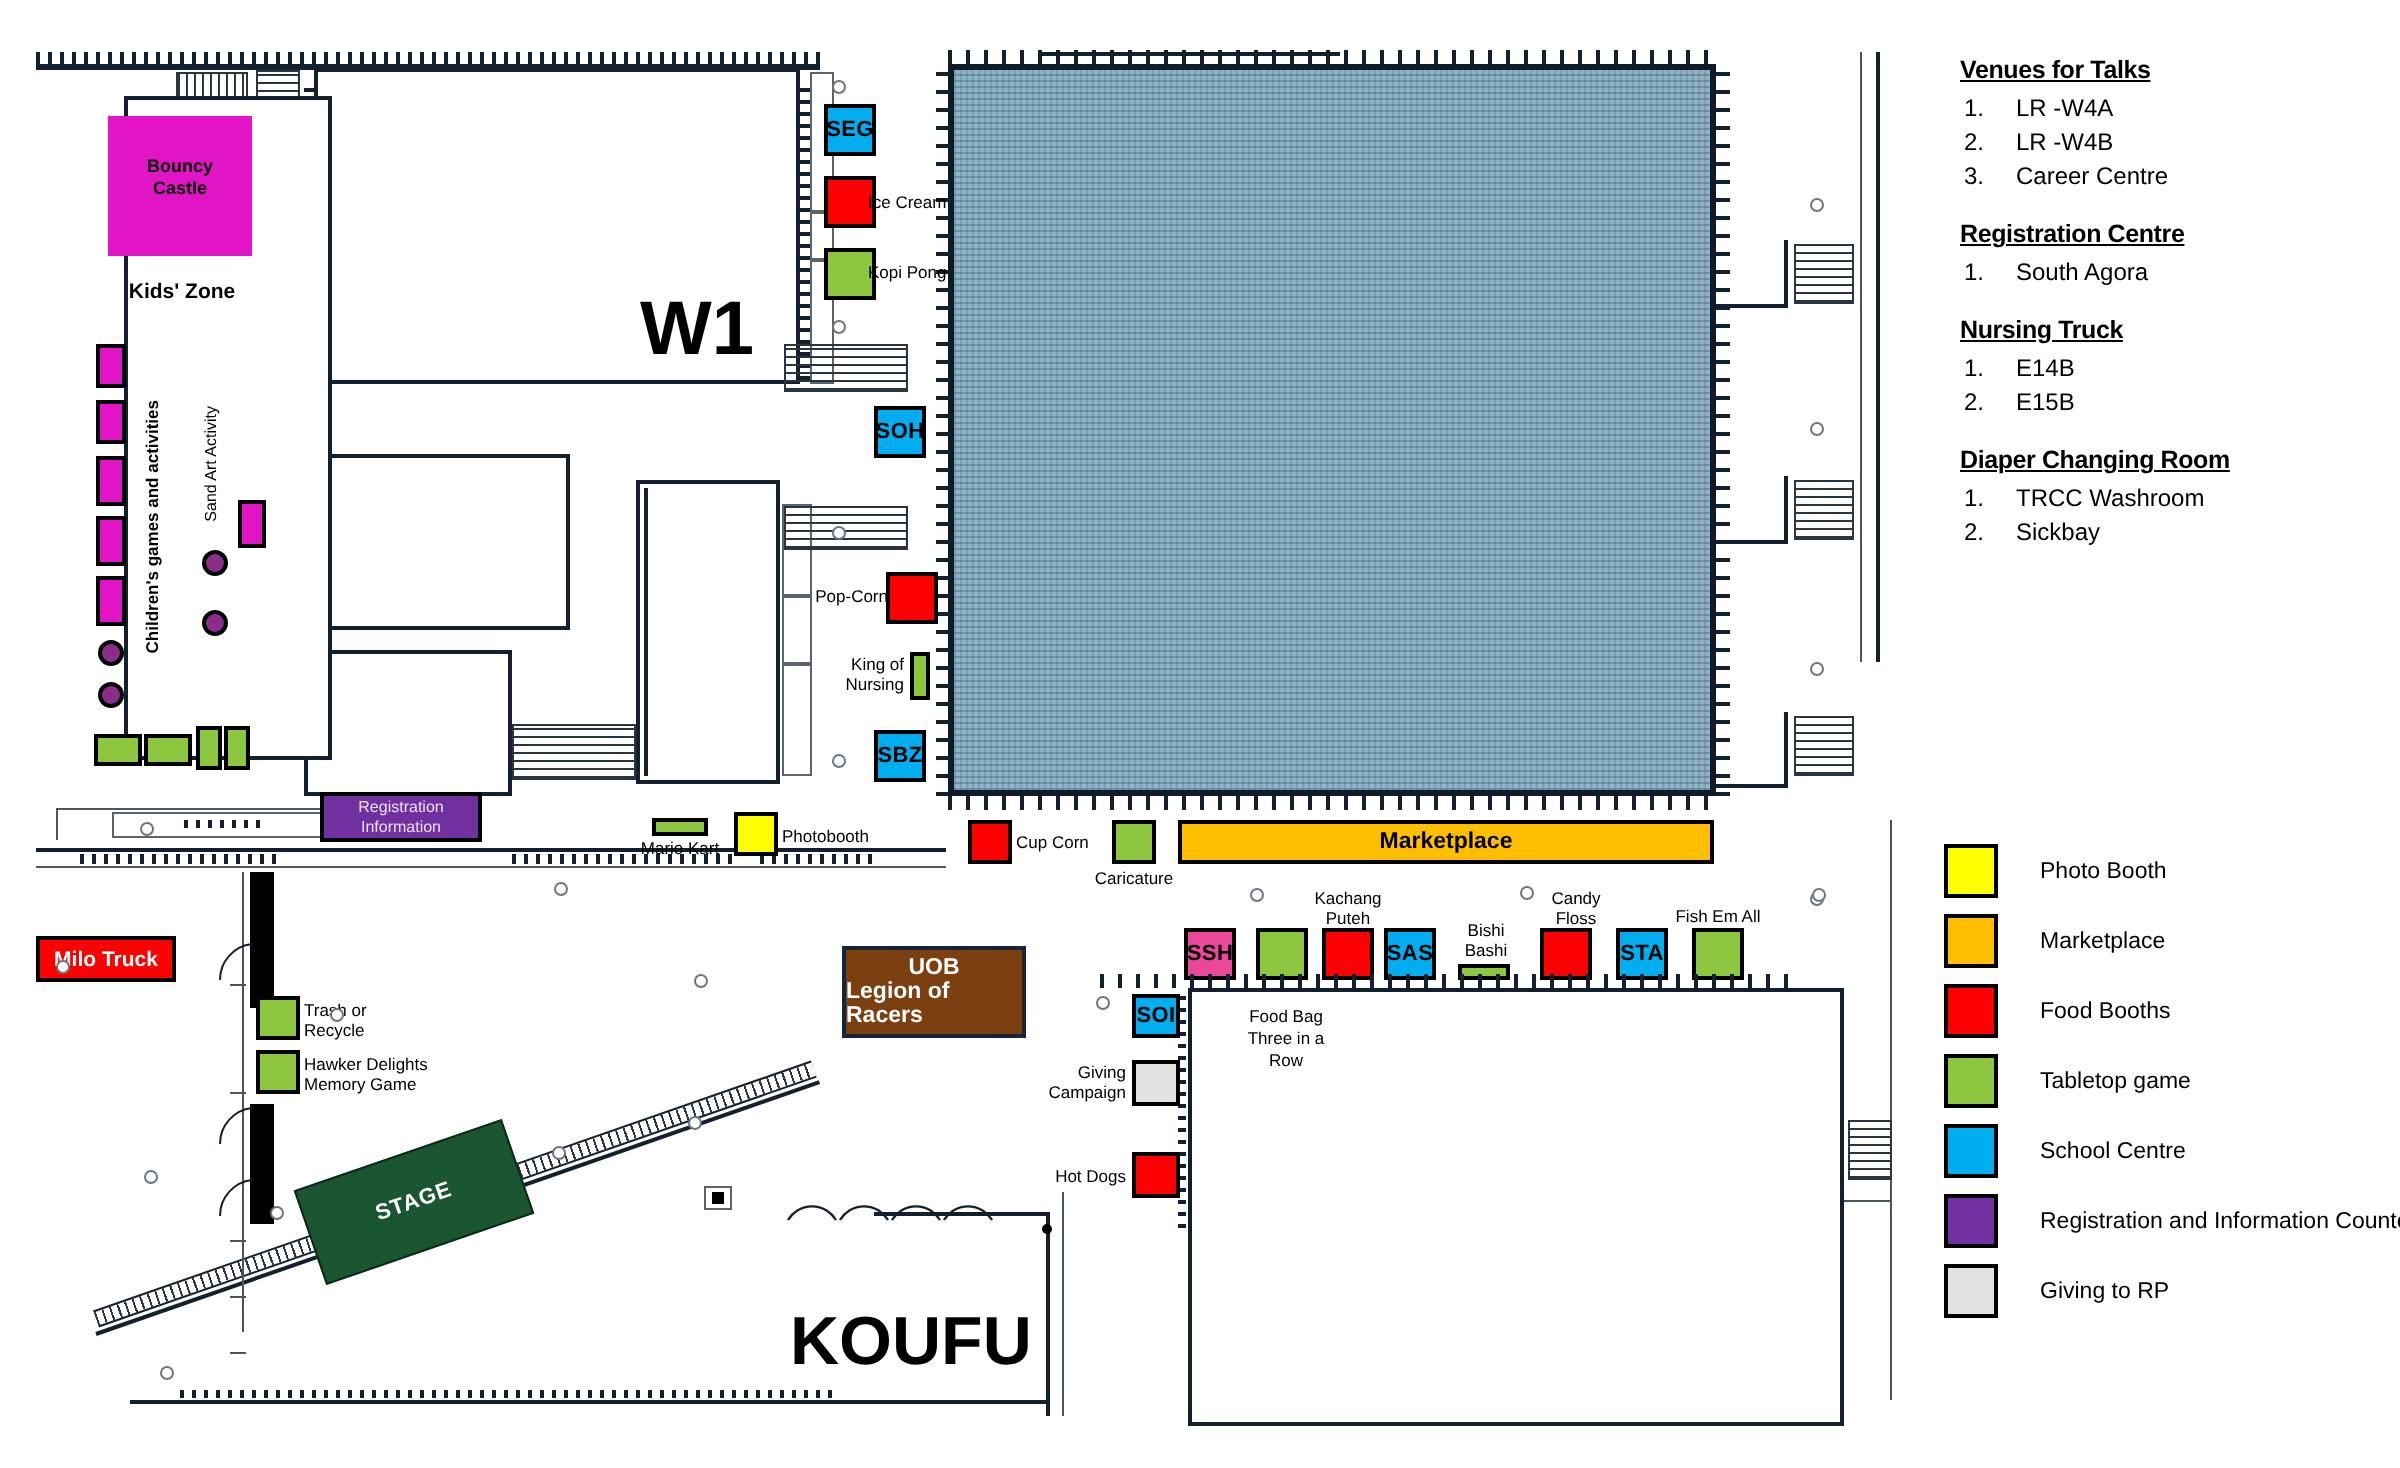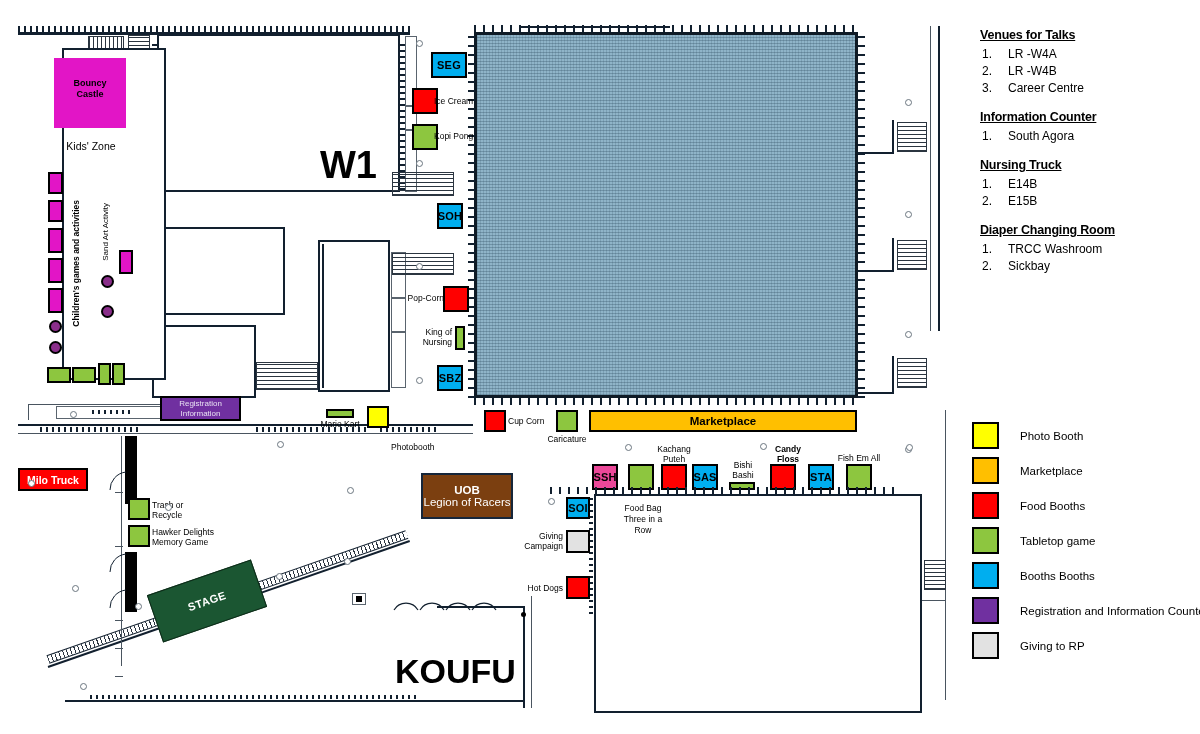--- a/index.html
+++ b/index.html
@@ -64,21 +64,21 @@
   .legend-tx{font-size:11.5px;margin-left:21px;white-space:nowrap;}
   
   #stage{position:absolute;left:152px;top:576px;width:108px;height:48px;
      background:#1b5632;border:1px solid #0d2a18;
      transform:rotate(-19deg);display:flex;align-items:center;justify-content:center;}
   #stage span{color:#fff;font-size:11px;font-weight:bold;letter-spacing:.5px;}
   #uob{position:absolute;left:421px;top:473px;width:92px;height:46px;
      background:#7b3f10;border:2px solid #16263a;box-sizing:border-box;
      display:flex;flex-direction:column;align-items:center;justify-content:center;color:#fff;}
   #uob .l1{font-size:11.5px;font-weight:bold;}
-  #uob .l2{font-size:11.5px;font-weight:normal;}
+  #uob .l2{font-size:11.5px;font-weight:bold;}
   #milo{position:absolute;left:18px;top:468px;width:70px;height:23px;background:#ff0000;
      border:2px solid #000;box-sizing:border-box;display:flex;align-items:center;justify-content:center;}
   #milo span{font-size:10.5px;font-weight:bold;color:#fff;}
   #marketplace{position:absolute;left:589px;top:410px;width:268px;height:22px;
      background:#ffbf00;border:2px solid #000;box-sizing:border-box;
      display:flex;align-items:center;justify-content:center;}
   #marketplace span{font-size:11.5px;font-weight:bold;color:#000;}
   #reginfo{position:absolute;left:160px;top:396px;width:81px;height:25px;background:#7030a0;
      border:2px solid #000;box-sizing:border-box;display:flex;flex-direction:column;
      align-items:center;justify-content:center;color:#e8e0f2;}
@@ -118,21 +118,21 @@
   <div class="stair" style="left:392px;top:172px;width:62px;height:24px;"></div>
   <div class="stair" style="left:392px;top:253px;width:62px;height:22px;"></div>
   <div class="stair" style="left:131px;top:341px;width:26px;height:24px;"></div>
   <div class="stair" style="left:256px;top:362px;width:62px;height:28px;"></div>
 
   <div id="kids-zone"></div>
   <div class="booth" style="left:54px;top:58px;width:72px;height:70px;background:#E215C6;border:none;">
   </div>
   <div class="booth-label" style="left:54px;top:78px;width:72px;font-size:9px;font-weight:bold;line-height:11px;">Bouncy
 Castle</div>
-  <div class="booth-label" style="left:52px;top:141px;width:78px;font-size:10.5px;font-weight:normal;">Kids' Zone</div>
+  <div class="booth-label" style="left:52px;top:141px;width:78px;font-size:10.5px;font-weight:bold;">Kids' Zone</div>
 
   <div class="vertlabel" style="left:71px;top:200px;">Children's games and activities</div>
   <div class="vertlabel-thin" style="left:101px;top:203px;">Sand Art Activity</div>
 
   <div class="booth" style="left:48px;top:172px;width:15px;height:22px;background:#E215C6;"></div>
   <div class="booth" style="left:48px;top:200px;width:15px;height:22px;background:#E215C6;"></div>
   <div class="booth" style="left:48px;top:228px;width:15px;height:25px;background:#E215C6;"></div>
   <div class="booth" style="left:48px;top:258px;width:15px;height:25px;background:#E215C6;"></div>
   <div class="booth" style="left:48px;top:288px;width:15px;height:25px;background:#E215C6;"></div>
   <div class="booth" style="left:49px;top:320px;width:13px;height:13px;background:#8A2E8A;border-radius:50%;"></div>
@@ -161,21 +161,21 @@
   <div class="wall" style="left:892px;top:356px;width:2px;height:38px;"></div>
   <div class="stair" style="left:897px;top:122px;width:30px;height:30px;"></div>
   <div class="stair" style="left:897px;top:240px;width:30px;height:30px;"></div>
   <div class="stair" style="left:897px;top:358px;width:30px;height:30px;"></div>
   <div class="wall" style="left:938px;top:26px;width:2px;height:305px;"></div>
   <div class="wallthin" style="left:930px;top:26px;width:1px;height:305px;"></div>
   <div class="wallthin" style="left:945px;top:410px;width:1px;height:290px;"></div>
   <div class="stair" style="left:924px;top:560px;width:22px;height:30px;"></div>
   <div class="wallthin" style="left:922px;top:600px;width:24px;height:1px;"></div>
 
-  <div class="booth" style="left:412px;top:52px;width:36px;height:26px;background:#00AEEF;margin-left:19px;">
+  <div class="booth" style="left:412px;top:52px;width:26px;height:26px;background:#00AEEF;">
     <span class="code">SEG</span>
     </div>
 
   <div class="booth" style="left:412px;top:88px;width:26px;height:26px;background:#FF0000;"></div>
   <div class="booth-label" style="left:434px;top:96px;width:56px;text-align:left;">Ice Cream</div>
 
   <div class="booth" style="left:412px;top:124px;width:26px;height:26px;background:#8DC63F;"></div>
   <div class="booth-label" style="left:434px;top:131px;width:60px;text-align:left;">Kopi Pong</div>
 
   <div class="booth" style="left:437px;top:203px;width:26px;height:26px;background:#00AEEF;">
@@ -206,21 +206,21 @@
 
   <div id="reginfo">
     <div>Registration</div>
     <div>Information</div>
   </div>
 
   <div class="booth" style="left:326px;top:409px;width:28px;height:9px;background:#8DC63F;"></div>
   <div class="booth-label" style="left:313px;top:419px;width:54px;">Mario Kart</div>
 
   <div class="booth" style="left:367px;top:406px;width:22px;height:22px;background:#FFFF00;"></div>
-  <div class="booth-label" style="left:391px;top:413px;width:56px;text-align:left;margin-top:29px;">Photobooth</div>
+  <div class="booth-label" style="left:391px;top:413px;width:56px;text-align:left;">Photobooth</div>
 
   <div class="booth" style="left:484px;top:410px;width:22px;height:22px;background:#FF0000;"></div>
   <div class="booth-label" style="left:508px;top:416px;width:48px;text-align:left;">Cup Corn</div>
 
   <div class="booth" style="left:556px;top:410px;width:22px;height:22px;background:#8DC63F;"></div>
   <div class="booth-label" style="left:541px;top:434px;width:52px;">Caricature</div>
 
   <div id="marketplace">
     <span>Marketplace</span>
   </div>
@@ -237,21 +237,21 @@
 
   <div class="booth" style="left:692px;top:464px;width:26px;height:26px;background:#00AEEF;">
     <span class="code">SAS</span>
     </div>
 
   <div class="booth" style="left:729px;top:482px;width:26px;height:8px;background:#8DC63F;"></div>
   <div class="booth-label" style="left:726px;top:460px;width:34px;">Bishi
 Bashi</div>
 
   <div class="booth" style="left:770px;top:464px;width:26px;height:26px;background:#FF0000;"></div>
-  <div class="booth-label" style="left:768px;top:444px;width:40px;font-weight:bold;">Candy
+  <div class="booth-label" style="left:768px;top:444px;width:40px;">Candy
 Floss</div>
 
   <div class="booth" style="left:808px;top:464px;width:26px;height:26px;background:#00AEEF;">
     <span class="code">STA</span>
     </div>
 
   <div class="booth" style="left:846px;top:464px;width:26px;height:26px;background:#8DC63F;"></div>
   <div class="booth-label" style="left:830px;top:453px;width:58px;">Fish Em All</div>
 
   <div class="teeth-h" style="left:550px;top:487px;width:346px;"></div>
@@ -358,21 +358,21 @@
       </div>
       <div class="panel-li">
         <span class="num">2.</span>
         <span>LR -W4B</span>
       </div>
       <div class="panel-li">
         <span class="num">3.</span>
         <span>Career Centre</span>
       </div>
       <div class="panel-gap"></div>
-      <div class="panel-head">Information Counter</div>
+      <div class="panel-head">Registration Centre</div>
       <div class="panel-li">
         <span class="num">1.</span>
         <span>South Agora</span>
       </div>
       <div class="panel-gap"></div>
       <div class="panel-head">Nursing Truck</div>
       <div class="panel-li">
         <span class="num">1.</span>
         <span>E14B</span>
       </div>
@@ -404,21 +404,21 @@
       <div class="legend-row">
         <div class="legend-sw" style="background: rgb(255, 0, 0);"></div>
         <div class="legend-tx">Food Booths</div>
       </div>
       <div class="legend-row">
         <div class="legend-sw" style="background: rgb(141, 198, 63);"></div>
         <div class="legend-tx">Tabletop game</div>
       </div>
       <div class="legend-row">
         <div class="legend-sw" style="background: rgb(0, 174, 239);"></div>
-        <div class="legend-tx">Booths Booths</div>
+        <div class="legend-tx">School Centre</div>
       </div>
       <div class="legend-row">
         <div class="legend-sw" style="background: rgb(112, 48, 160);"></div>
         <div class="legend-tx">Registration and Information Counter</div>
       </div>
       <div class="legend-row">
         <div class="legend-sw" style="background: rgb(226, 226, 226);"></div>
         <div class="legend-tx">Giving to RP</div>
       </div>
     </div>

